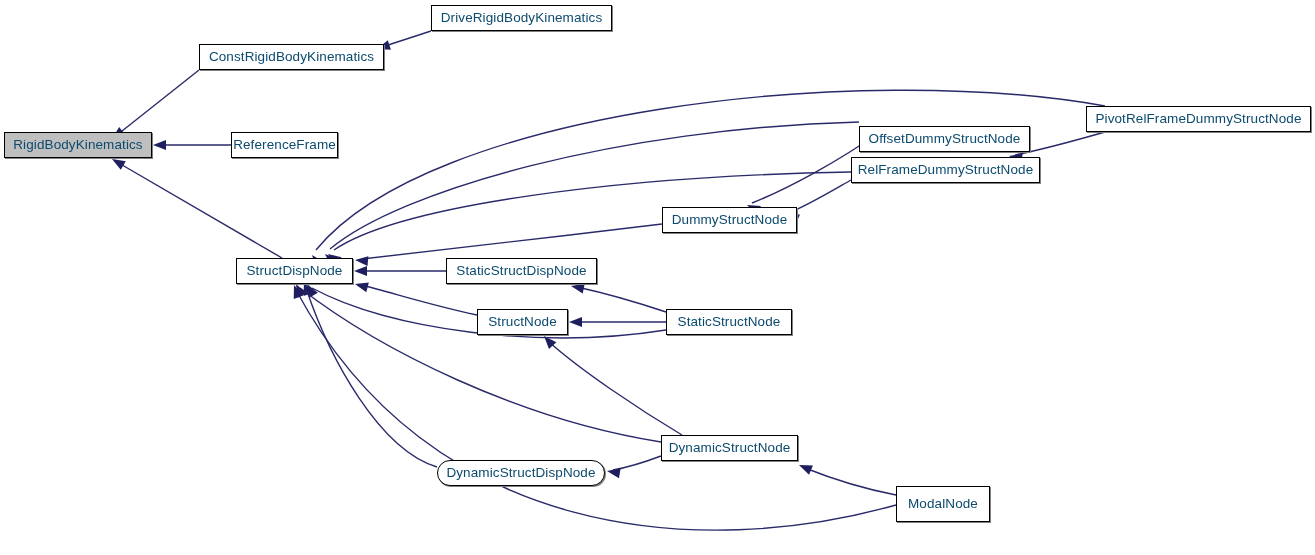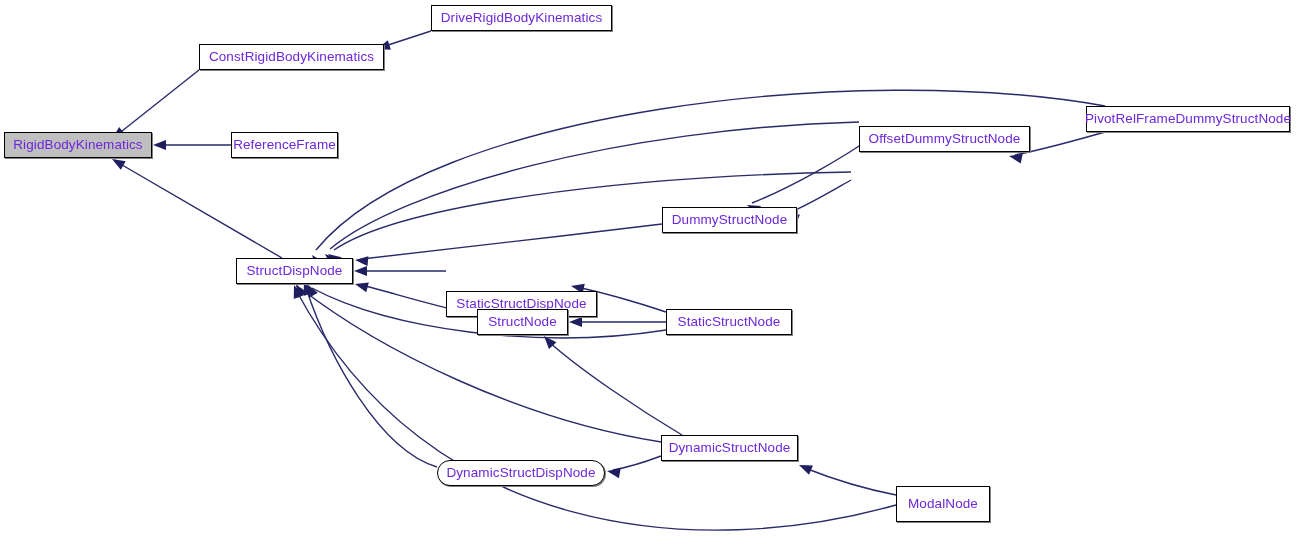--- a/index.html
+++ b/index.html
@@ -20,21 +20,21 @@
     left: 0;
     top: 0;
     width: 1315px;
     height: 555px;
   }
   .node-box {
     position: absolute;
     box-sizing: border-box;
     border: 1px solid #000000;
     background: #ffffff;
-    color: #6d28d9;
+    color: #0c4a6e;
     font-size: 13.5px;
     line-height: 1;
     letter-spacing: 0.1px;
     display: flex;
     align-items: center;
     justify-content: center;
     white-space: nowrap;
     z-index: 5;
     box-shadow: 1px 1px 0 0 #808080;
   }
@@ -111,34 +111,37 @@
   </div>
 
   <div class="node-box" style="left:231px; top:132px; width:107px; height:26px;">
     <span class="node-label">ReferenceFrame</span>
   </div>
 
   <div class="node-box" style="left:236px; top:258px; width:117px; height:26px;">
     <span class="node-label">StructDispNode</span>
   </div>
 
-  <div class="node-box" style="left:446px; top:258px; width:151px; height:26px;margin-top:33px;">
+  <div class="node-box" style="left:446px; top:258px; width:151px; height:26px;">
     <span class="node-label">StaticStructDispNode</span>
   </div>
 
   <div class="node-box" style="left:662px; top:207px; width:135px; height:26px;">
     <span class="node-label">DummyStructNode</span>
   </div>
 
+  <div class="node-box" style="left:851px; top:157px; width:189px; height:26px;">
+    <span class="node-label">RelFrameDummyStructNode</span>
+  </div>
 
   <div class="node-box" style="left:859px; top:106px; width:171px; height:26px;margin-top:20px;">
     <span class="node-label">OffsetDummyStructNode</span>
   </div>
 
-  <div class="node-box" style="left:1086px; top:106px; width:204px; height:26px;">
+  <div class="node-box" style="left:1086px; top:106px; width:225px; height:26px;">
     <span class="node-label">PivotRelFrameDummyStructNode</span>
   </div>
 
   <div class="node-box" style="left:477px; top:309px; width:91px; height:26px;">
     <span class="node-label">StructNode</span>
   </div>
 
   <div class="node-box" style="left:666px; top:309px; width:126px; height:26px;">
     <span class="node-label">StaticStructNode</span>
   </div>

